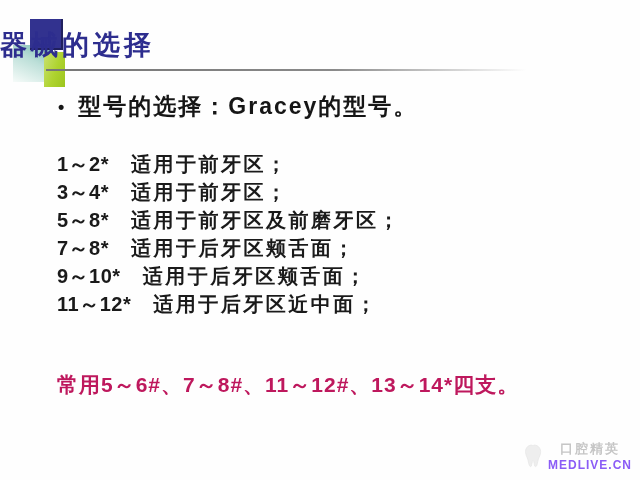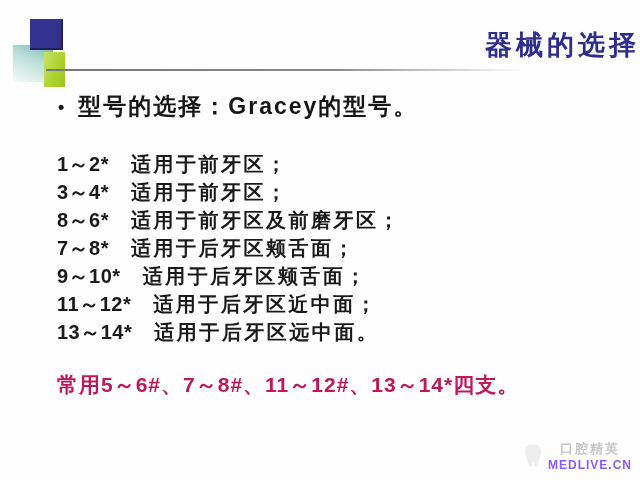--- a/index.html
+++ b/index.html
@@ -39,21 +39,21 @@
     position: absolute;
     left: 46px; top: 69px;
     width: 480px; height: 2px;
     background: linear-gradient(to right, #767676 0%, #8a8a8a 60%, rgba(170,170,170,0) 100%);
   }
 
   .title {
     position: absolute;
     left: 0; top: 27px;
     width: 100%;
-    text-align: right;
+    text-align: left;
     font-size: 27px;
     font-weight: bold;
     letter-spacing: 4px;
     color: #2d2d8e;
   }
 
   .bullet-line {
     position: absolute;
     left: 58px; top: 91px;
     display: flex;
@@ -143,38 +143,34 @@
   <div class="model-list">
     <div class="model-row">
       <span class="model-range">1～2*</span>
       <span class="model-usage">适用于前牙区；</span>
     </div>
     <div class="model-row">
       <span class="model-range">3～4*</span>
       <span class="model-usage">适用于前牙区；</span>
     </div>
     <div class="model-row">
-      <span class="model-range">8～6*</span>
+      <span class="model-range">5～8*</span>
       <span class="model-usage">适用于前牙区及前磨牙区；</span>
     </div>
     <div class="model-row">
       <span class="model-range">7～8*</span>
       <span class="model-usage">适用于后牙区颊舌面；</span>
     </div>
     <div class="model-row">
       <span class="model-range">9～10*</span>
       <span class="model-usage">适用于后牙区颊舌面；</span>
     </div>
     <div class="model-row">
       <span class="model-range">11～12*</span>
       <span class="model-usage">适用于后牙区近中面；</span>
-    </div>
-    <div class="model-row">
-      <span class="model-range">13～14*</span>
-      <span class="model-usage">适用于后牙区远中面。</span>
     </div>
   </div>
 
   <div class="summary-line">常用5～6#、7～8#、11～12#、13～14*四支。</div>
 
   <div class="watermark">
     <span class="wm-logo">
       <svg viewBox="0 0 14 20" width="24" height="26">
         <path d="M6 1.6 C2.6 1.6 0.9 4.6 1.3 7.6 C1.6 10.2 3 11.4 3.5 14.6 C3.8 16.6 4.4 18.2 5.2 18.2 C6 18.2 6.1 16 6.5 14.2 C6.8 13 7.3 13 7.6 14.2 C8 16 8.1 18.2 8.9 18.2 C9.7 18.2 10.3 16.6 10.6 14.6 C11.1 11.4 12.5 10.2 12.8 7.6 C13.2 4.6 11.4 1.6 8 1.6 C7.3 2 6.7 2 6 1.6 Z" fill="#e2e2e2" stroke="#cfcfcf" stroke-width="0.5"></path>
       </svg>

